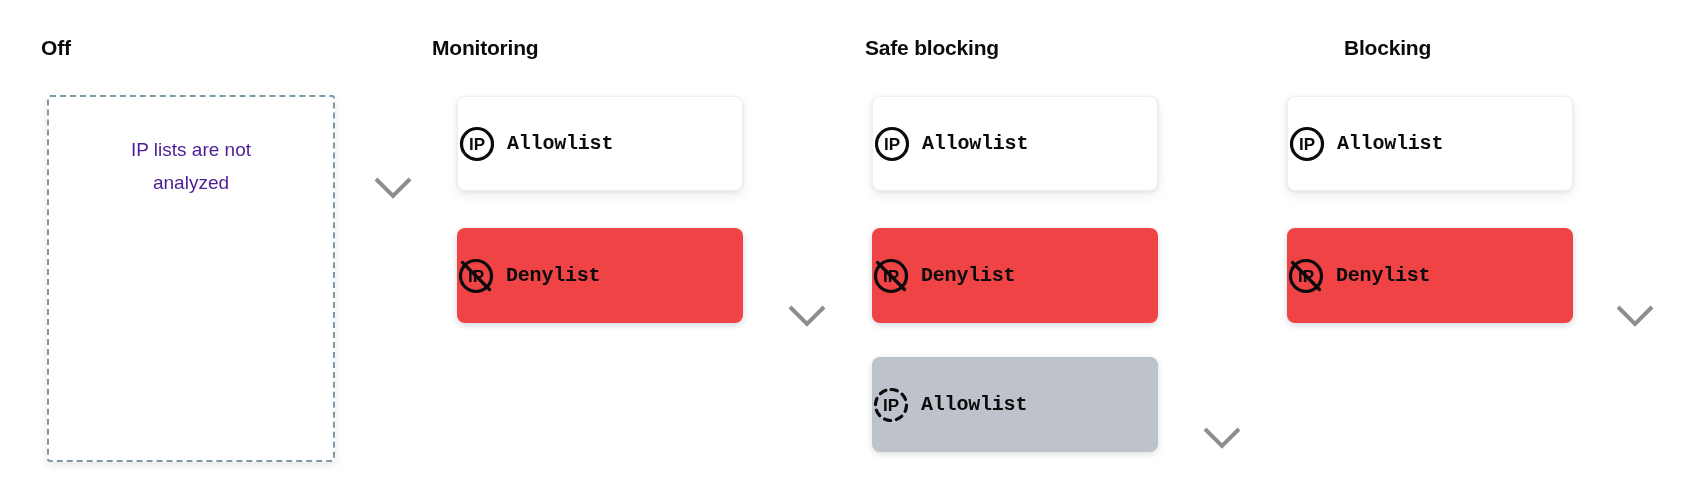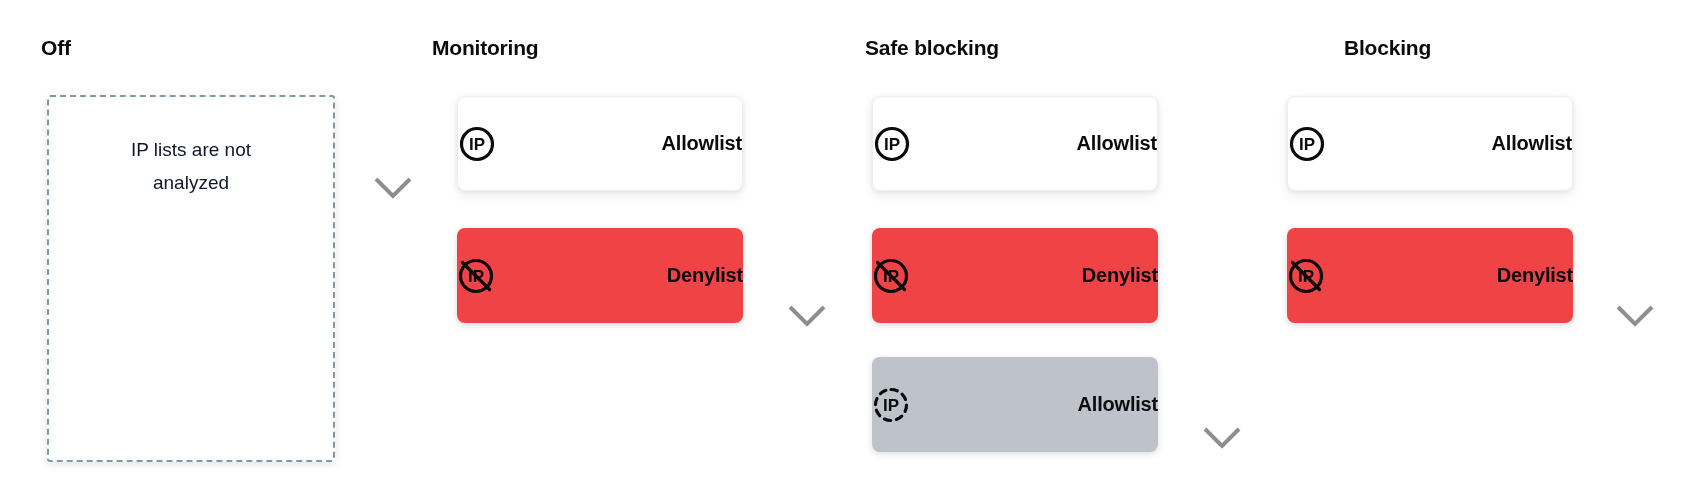--- a/index.html
+++ b/index.html
@@ -18,42 +18,42 @@
   #title-blocking{left:1344px;}
 
   .empty-box{
     position:absolute;left:47px;top:95px;width:288px;height:367px;
     box-sizing:border-box;border:2px dashed #7e99a8;border-radius:3px;
     box-shadow:0 3px 8px rgba(0,0,0,0.10);
     text-align:center;
   }
   .empty-box .empty-text{
     margin:36px auto 0;max-width:180px;
-    font-size:19px;line-height:33px;color:#0f172a;
+    font-size:19px;line-height:33px;color:#4c1d95;
   }
 
   .card{
     position:absolute;width:286px;height:95px;border-radius:8px;
-    display:flex;align-items:center;justify-content:space-between;gap:11px;
+    display:flex;align-items:center;justify-content:flex-start;gap:11px;
     box-sizing:border-box;
   }
   .card.allowlist{
     background:#ffffff;border:1px solid #edeef2;
     box-shadow:0 1px 4px rgba(16,24,40,0.08),0 5px 12px rgba(16,24,40,0.07);
   }
   .card.denylist{
     background:#ef4345;
     box-shadow:0 2px 6px rgba(16,24,40,0.18);
   }
   .card.graylist{
     background:#bdc2cb;
     box-shadow:0 2px 6px rgba(16,24,40,0.15);
   }
   .card .label{
-    font-size:20px;font-weight:bold;color:#0b0b0c;letter-spacing:-0.2px;
+    font-size:20px;font-weight:bold;color:#0b0b0c;letter-spacing:-0.2px;font-family:Liberation Mono, monospace;
   }
 
   .c2{left:457px;} .c3{left:872px;} .c4{left:1287px;}
   .r1{top:96px;} .r2{top:228px;} .r3{top:357px;}
 
   .arrow{position:absolute;}
   #arrow-1{left:373px;top:93px;}
   #arrow-2{left:787px;top:93px;}
   #arrow-3{left:1202px;top:93px;}
   #arrow-4{left:1615px;top:93px;}

